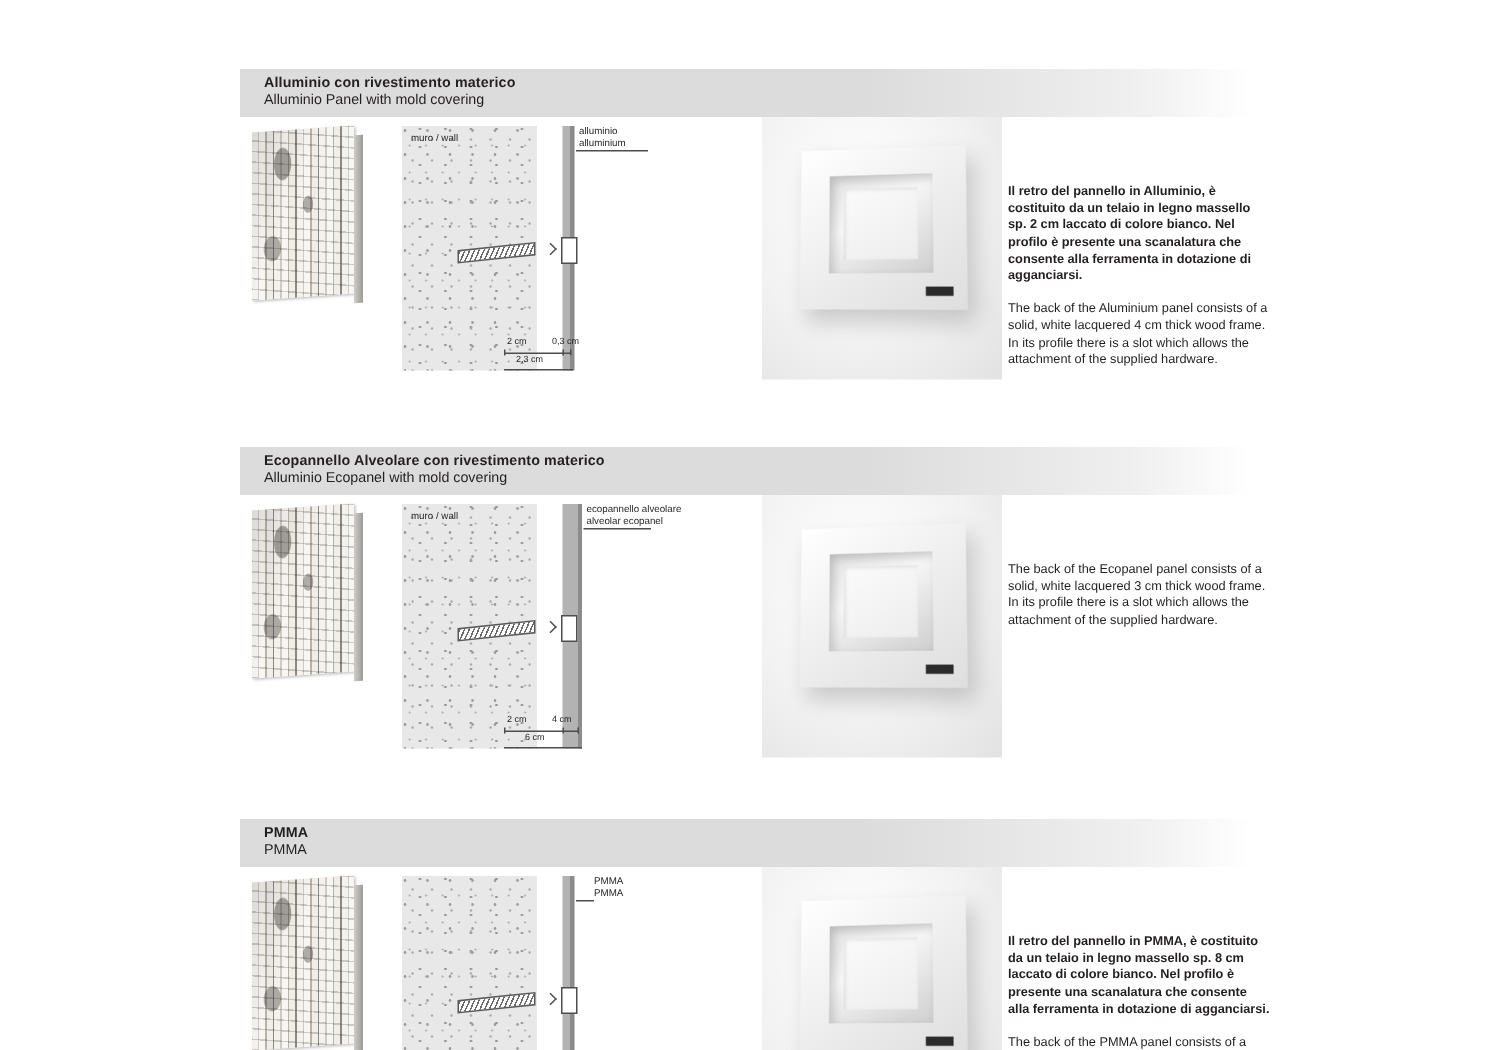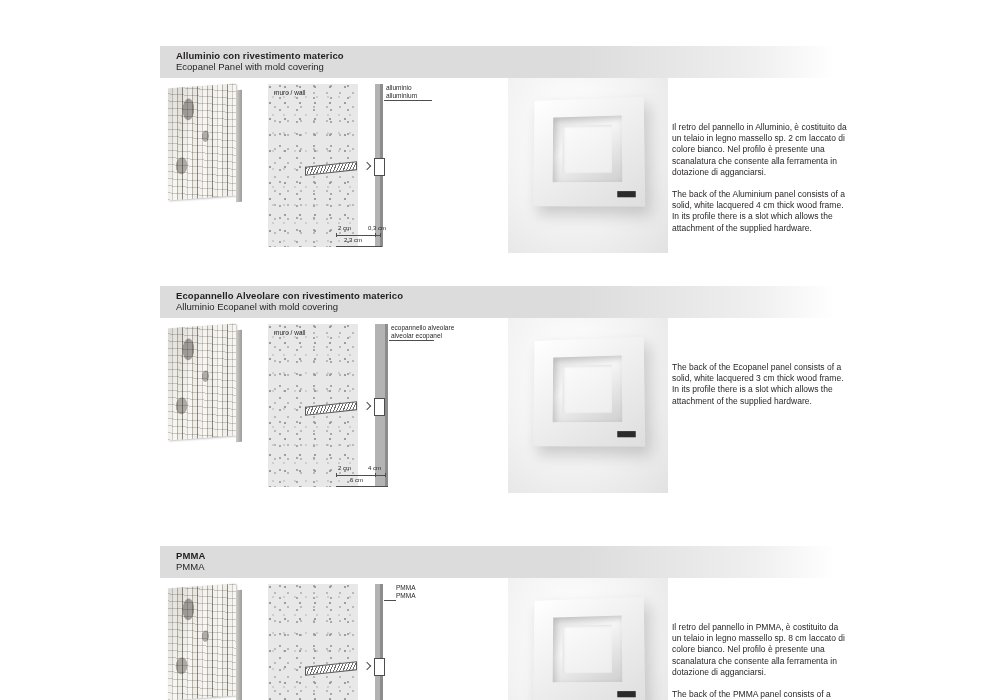--- a/index.html
+++ b/index.html
@@ -21,21 +21,21 @@
     margin-top: 46px;
   }
 
   
   .section {
     position: absolute;
     left: 160px;
     width: 840px;
   }
   .section-1 { top: 0px; }
-  .section-2 { top: 240px; }
+  .section-2 { top: 252px; }
   .section-3 { top: 500px; }
 
   .band {
     position: relative;
     width: 675px;
     height: 32px;
     background: linear-gradient(to right, #dcdcdc 0%, #dcdcdc 62%, #efefef 88%, #ffffff 100%);
   }
   .band-title {
     position: absolute;
@@ -251,21 +251,21 @@
   
   .desc {
     position: absolute;
     left: 512px;
     top: 44px;
     width: 175px;
   }
   .desc-it {
     font-size: 8.5px;
     line-height: 11.2px;
-    font-weight: normal;
+    font-weight: bold;
     color: #231f20;
     margin: 0 0 11px 0;
   }
   .desc-en {
     font-size: 8.5px;
     line-height: 11.2px;
     font-weight: normal;
     color: #231f20;
     margin: 0;
   }
@@ -273,21 +273,21 @@
 </style>
 </head>
 <body>
 
 <div class="page">
 
   <div class="section section-1">
 
     <div class="band">
       <div class="band-title">Alluminio con rivestimento materico</div>
-      <div class="band-sub">Ecopanel Panel with mold covering</div>
+      <div class="band-sub">Alluminio Panel with mold covering</div>
     </div>
 
     <div class="body-row">
 
       <div class="art-photo"></div>
       <div class="art-edge"></div>
 
       <div class="diagram">
         <div class="wall"></div>
         <div class="gap" style="left:90px; width:17px;"></div>

